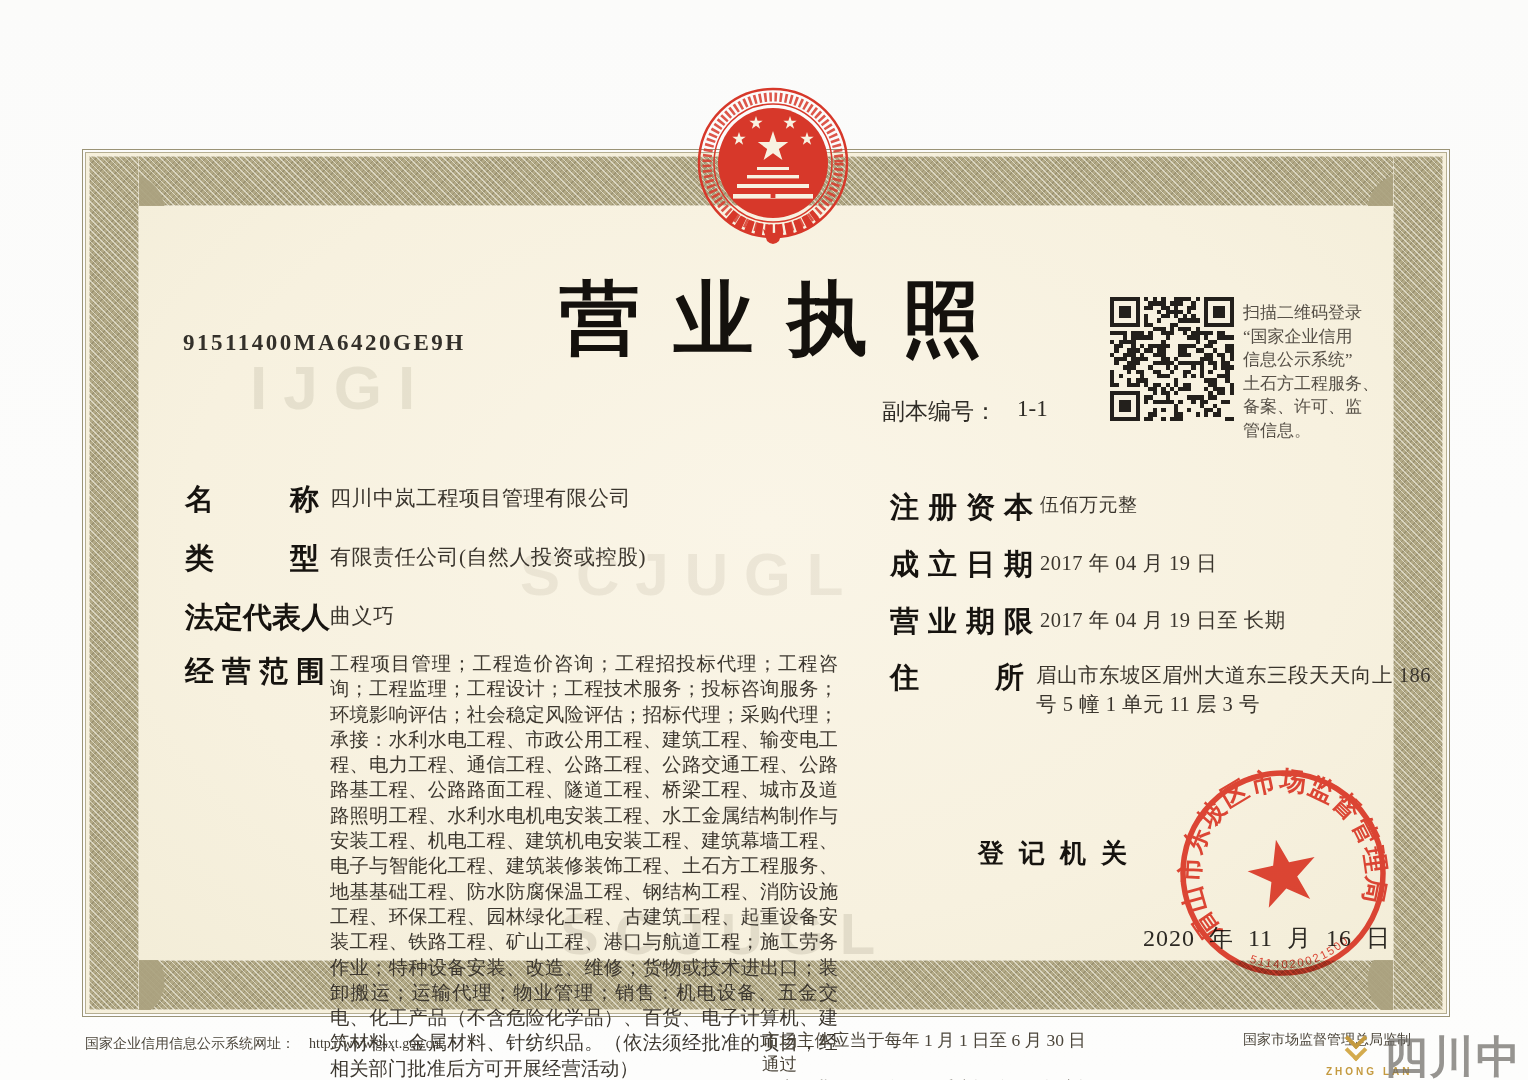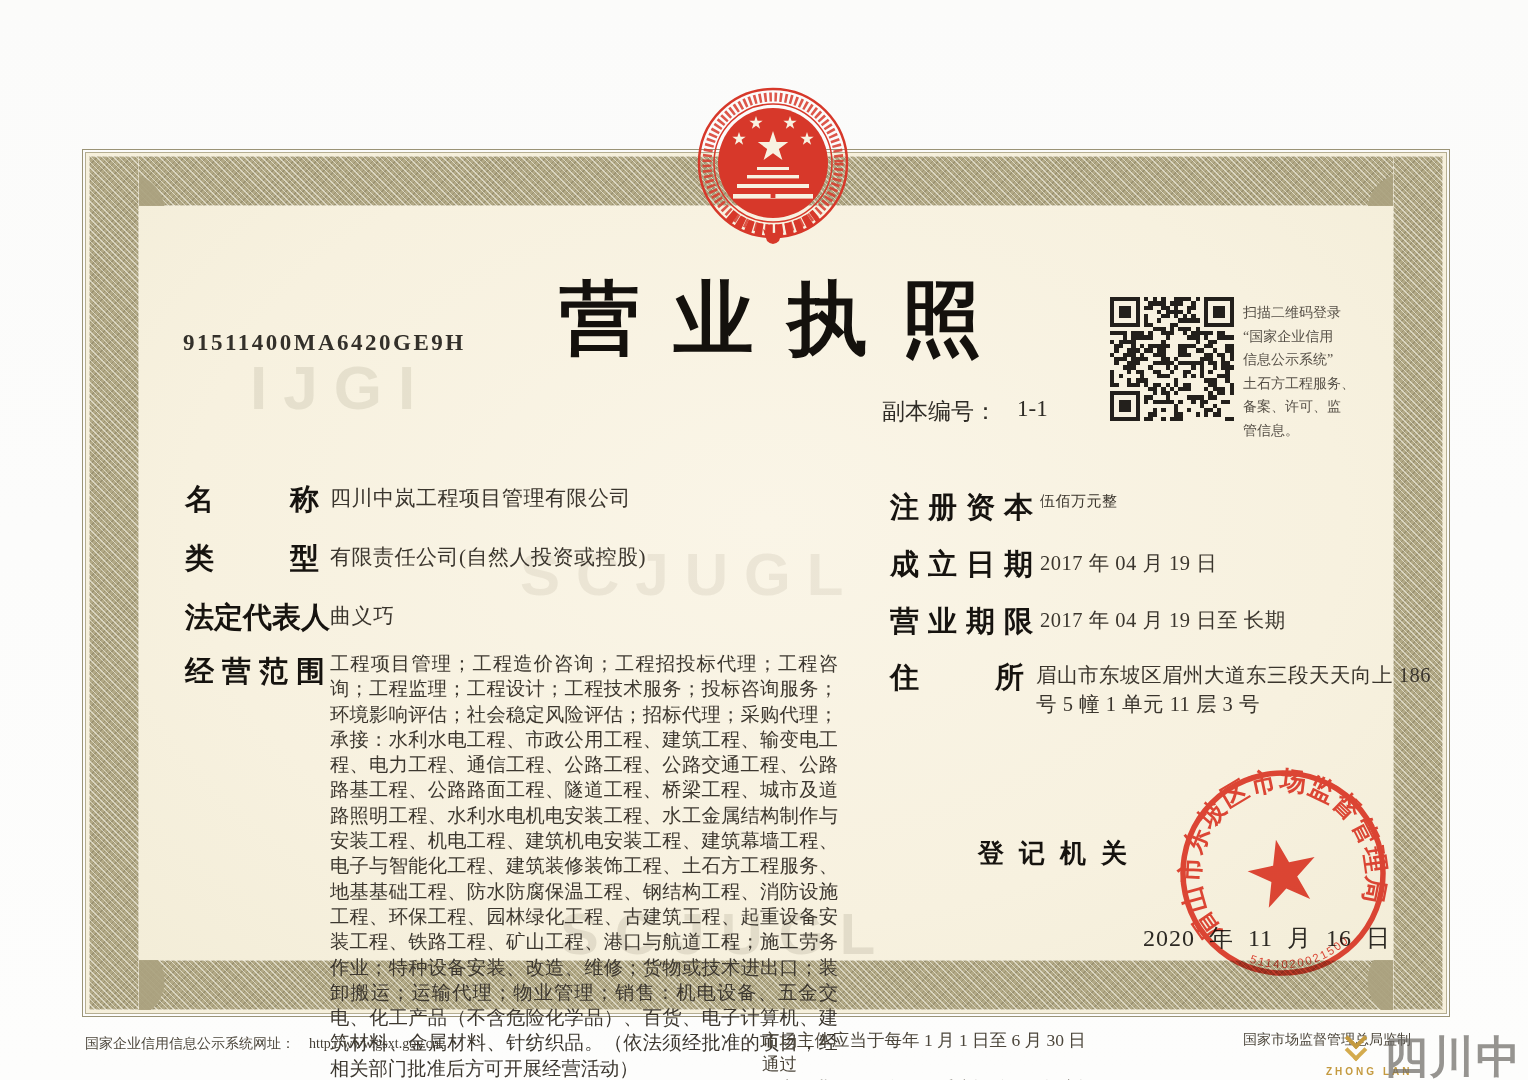--- a/index.html
+++ b/index.html
@@ -49,41 +49,41 @@
   .credit-code  { position:absolute; left:183px; top:330px; font-size:23px; letter-spacing:2.5px; color:#33302a;font-weight:bold; }
   .title { position:absolute; left:500px; top:266px; width:545px; text-align:center;
     font-family:"Liberation Sans","DejaVu Sans",sans-serif; font-weight:900; font-size:80px;
     letter-spacing:34px; padding-left:30px; color:#14110d; }
   .subtitle { position:absolute; left:500px; top:378px; width:545px; text-align:center;
     font-size:35px; font-weight:600; color:#1c1914; letter-spacing:4px; }
   .copy-no { position:absolute; left:882px; top:396px; font-size:23px; color:#2f2c26; display:flex; gap:20px; }
 
   .qr { position:absolute; left:1110px; top:297px; width:124px; height:124px; }
   .qr svg { width:100%; height:100%; }
-  .qr-caption { position:absolute; left:1243px; top:301px; width:140px; font-size:14px;
+  .qr-caption { position:absolute; left:1243px; top:301px; width:140px; font-size:17px;
     line-height:23.5px; color:#565047; }
 
   
   .flabel { position:absolute; font-family:"Liberation Sans","DejaVu Sans",sans-serif; font-weight:700;
     font-size:29px; color:#16130f; white-space:nowrap; }
   .fvalue { position:absolute; font-size:21px; color:#3a352d; letter-spacing:.5px; }
   .lab2 { letter-spacing:76px; }
   .lab4 { letter-spacing:9px; }
   .lab4w{ letter-spacing:8px; }
   .v-name { left:330px; top:484px; }
   .l-name { left:185px; top:480px; }
   .v-type { left:330px; top:543px; }
   .l-type { left:185px; top:539px; }
   .v-rep  { left:330px; top:602px; }
   .l-rep  { left:185px; top:598px; }
   .l-scope{ left:185px; top:652px; }
   .v-scope{ left:330px; top:651px; width:508px; font-size:19.3px; line-height:25.3px;
             text-align:justify; letter-spacing:0; color:#3c372f; }
   .l-cap  { left:890px; top:488px; }
-  .v-cap  { left:1040px; top:492px; font-size:15px; }
+  .v-cap  { left:1040px; top:492px; font-size:19px; }
   .l-est  { left:890px; top:545px; }
   .v-est  { left:1040px; top:549px; font-size:20.5px; }
   .l-term { left:890px; top:602px; }
   .v-term { left:1040px; top:606px; font-size:20.5px; }
   .l-addr { left:890px; top:658px; }
   .v-addr { left:1036px; top:661px; width:414px; font-size:20.5px; line-height:29px; }
 
   .reg-label { position:absolute; left:978px; top:836px; font-family:"Liberation Sans","DejaVu Sans",sans-serif;
     font-weight:700; font-size:26px; letter-spacing:15px; color:#16130f; }
   .reg-date { position:absolute; left:1143px; top:922px; font-size:24px; color:#2c2923;

